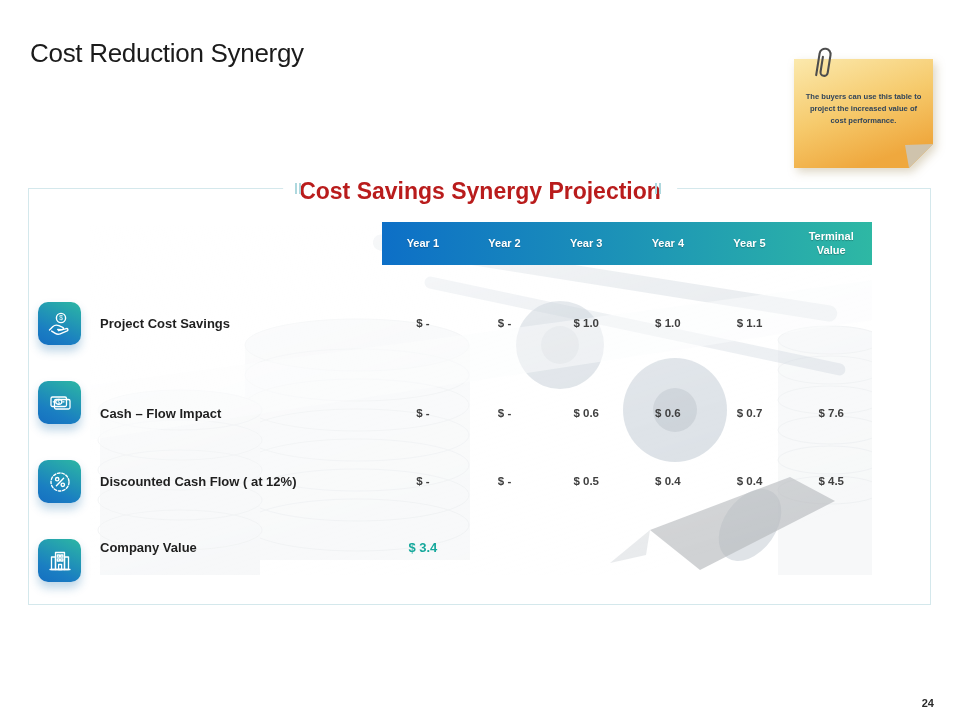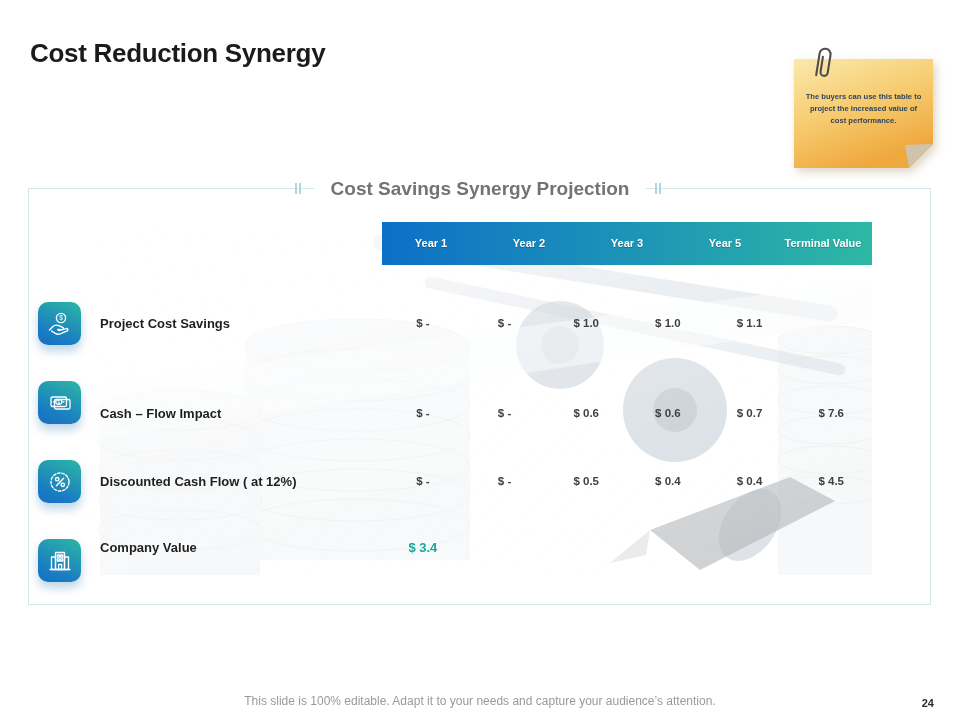--- a/index.html
+++ b/index.html
@@ -1,35 +1,35 @@
 <!DOCTYPE html>
 <html><head>
 <meta charset="utf-8">
 <style>
   html,body{margin:0;padding:0;background:#ffffff;}
   body{font-family:"Liberation Sans","DejaVu Sans",sans-serif;}
   .slide{position:relative;width:960px;height:720px;background:#ffffff;overflow:hidden;}
 
   
-  .main-title{position:absolute;left:30px;top:38px;font-size:26px;font-weight:700;
+  .main-title{position:absolute;left:30px;top:38px;font-size:26px;font-weight:400;
     color:#1b1b1b;letter-spacing:-0.3px;}
 
   
   .note{position:absolute;left:794px;top:59px;width:139px;height:109px;
     filter:drop-shadow(3px 4px 5px rgba(120,90,20,.25));}
   .note svg{display:block;}
   .note-text{position:absolute;left:8px;top:32px;width:123px;text-align:center;
     font-size:7.6px;line-height:1.55;font-weight:600;color:#31455a;}
   .paperclip{position:absolute;left:810px;top:44px;z-index:6;transform:rotate(9deg);}
 
   
   .frame{position:absolute;left:28px;top:188px;width:901px;height:415px;
     border:1px solid #d4e8ec;}
   .frame-title{position:absolute;left:480px;top:174px;transform:translateX(-50%);
-    background:#ffffff;padding:4px 16px;font-size:19px;font-weight:700;color:#737373;
+    background:#ffffff;padding:4px 16px;font-size:23px;font-weight:700;color:#b91c1c;
     z-index:3;white-space:nowrap;}
   .tick{position:absolute;top:183px;width:2px;height:11px;background:#aed8de;z-index:4;}
   .tick.l1{left:295px;}.tick.l2{left:299px;}
   .tick.r1{left:655px;}.tick.r2{left:659px;}
 
   
   .photo{position:absolute;left:90px;top:225px;width:782px;height:350px;overflow:hidden;}
 
   
   .thead{position:absolute;left:382px;top:222px;width:490px;height:43px;display:flex;
@@ -148,20 +148,21 @@
         </linearGradient>
       </defs>
       <rect x="0" y="0" width="782" height="350" fill="url(#fade)"></rect>
     </svg>
   </div>
 
   <div class="thead">
     <div class="hcell">Year 1</div>
     <div class="hcell">Year 2</div>
     <div class="hcell">Year 3</div>
+    <div class="hcell">Year 4</div>
     <div class="hcell">Year 5</div>
     <div class="hcell">Terminal Value</div>
   </div>
 
   <div class="trow row-0">
     <div class="rlabel">Project Cost Savings</div>
     <div class="rvalues">
       <div class="vcell">$ -</div>
       <div class="vcell">$ -</div>
       <div class="vcell">$ 1.0</div>
@@ -236,16 +237,15 @@
       <rect x="19.5" y="11" width="4" height="12.5"></rect>
       <rect x="12.3" y="9" width="2.2" height="2.2"></rect>
       <rect x="15.7" y="9" width="2.2" height="2.2"></rect>
       <rect x="12.3" y="12.8" width="2.2" height="2.2"></rect>
       <rect x="15.7" y="12.8" width="2.2" height="2.2"></rect>
       <rect x="13.6" y="18.5" width="3" height="5"></rect>
       <path d="M5 23.5 H25"></path>
     </svg>
   </div>
 
-  <div class="footer">This slide is 100% editable. Adapt it to your needs and capture your audience’s attention.</div>
   <div class="page-num">24</div>
 
 </div>
 
 </body></html>

